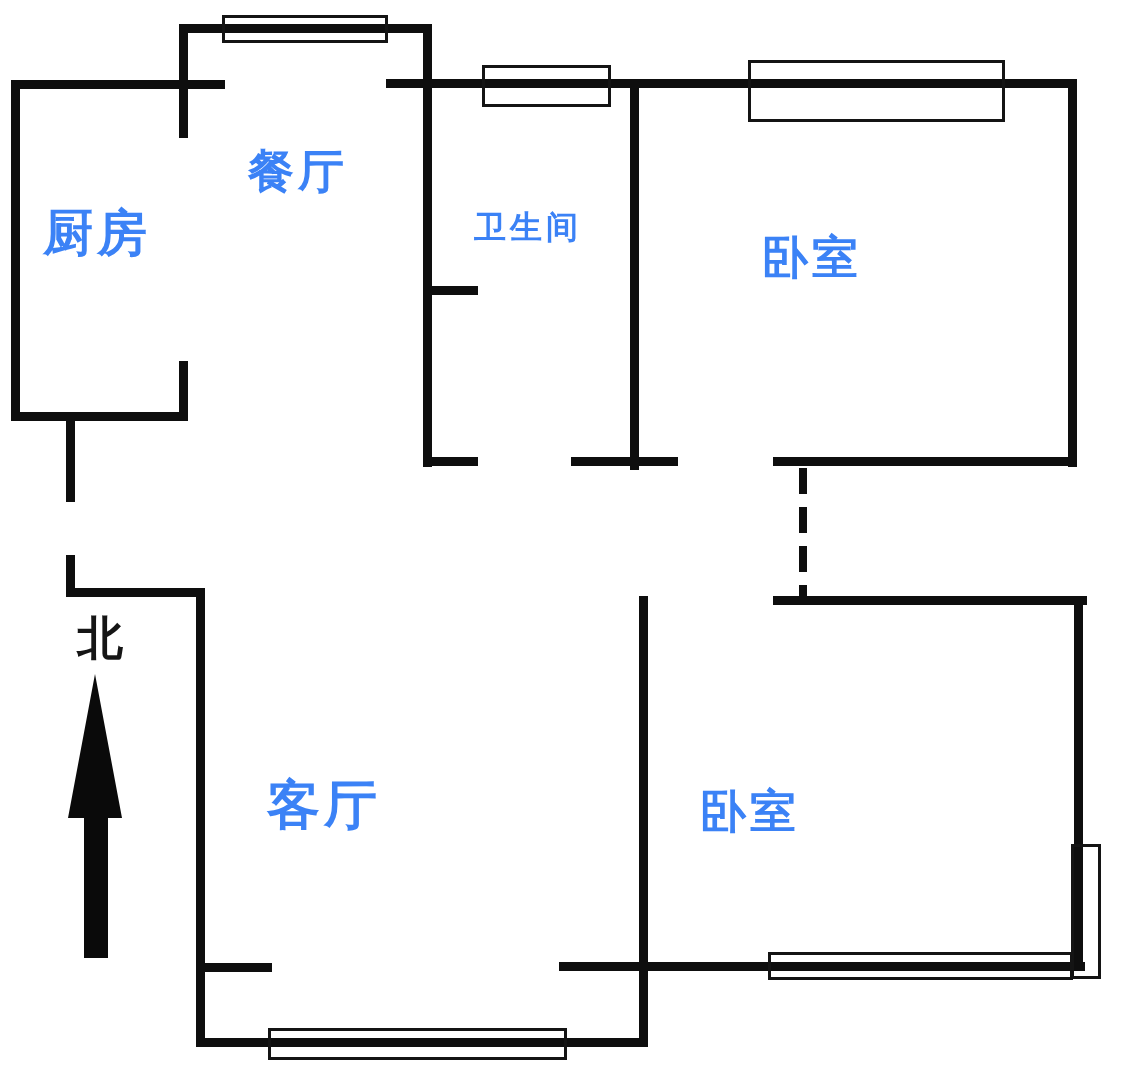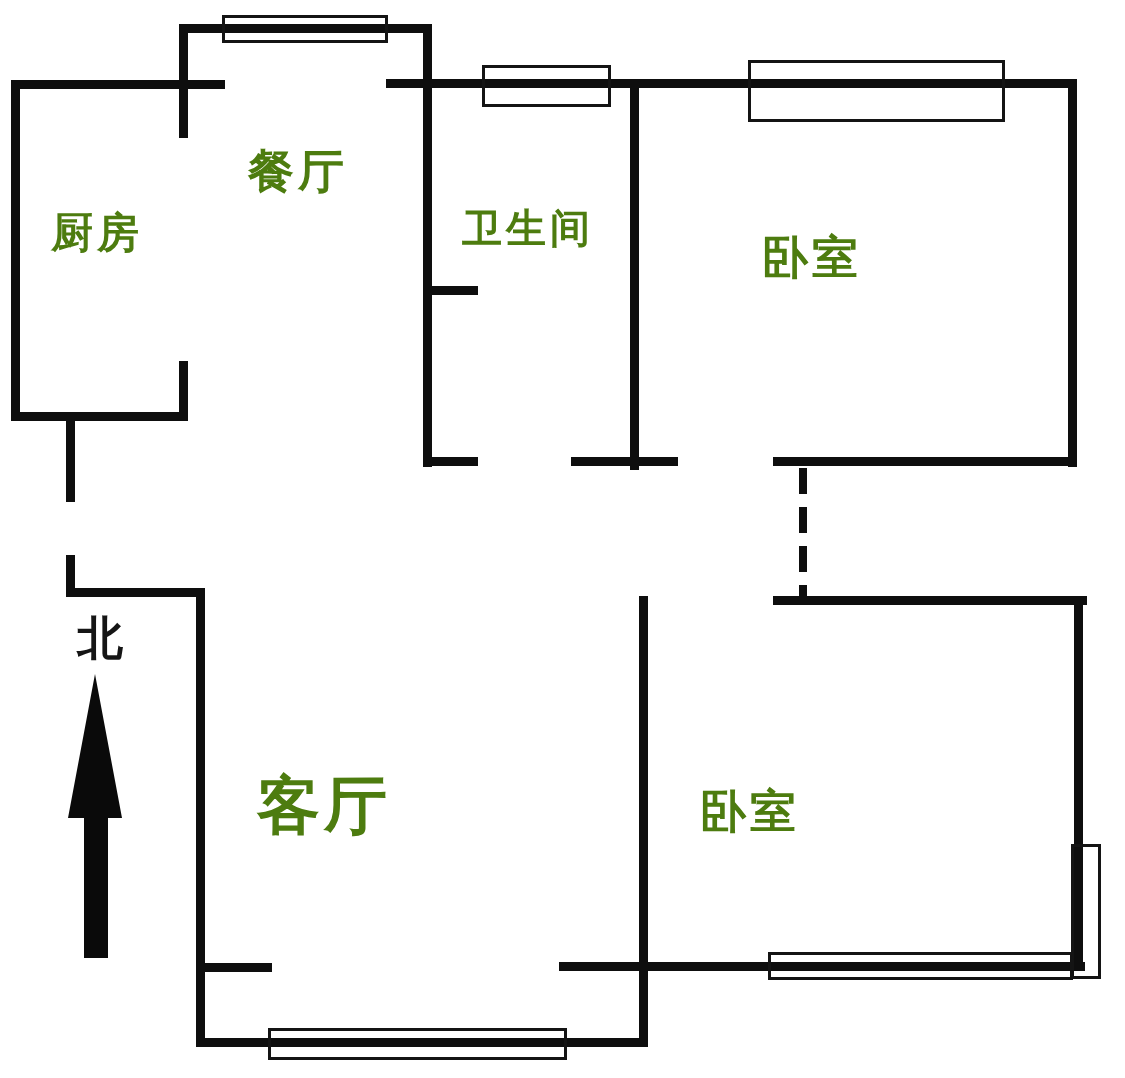--- a/index.html
+++ b/index.html
@@ -1,21 +1,21 @@
 <!DOCTYPE html>
 <html><head>
 <meta charset="utf-8">
 <style>
   html,body{margin:0;padding:0;background:#ffffff;}
   body{width:1125px;height:1078px;position:relative;overflow:hidden;
        font-family:"Liberation Sans","DejaVu Sans",sans-serif;}
   #plan{position:absolute;left:0;top:0;width:1125px;height:1078px;background:#ffffff;}
   .wall{position:absolute;background:#0e0e0e;}
   .window{position:absolute;border:3px solid #141414;background:transparent;box-sizing:border-box;}
-  .room-label{position:absolute;transform:translate(-50%,-50%);color:#4d7c0f;
+  .room-label{position:absolute;transform:translate(-50%,-50%);color:#3b82f6;
               font-weight:bold;white-space:nowrap;letter-spacing:4px;}
   .dashed-opening{position:absolute;width:8px;
                   background:repeating-linear-gradient(to bottom,#0e0e0e 0px,#0e0e0e 26px,transparent 26px,transparent 39px);}
   #north-label{position:absolute;transform:translate(-50%,-50%);color:#151515;font-weight:bold;}
   #north-arrow-head{position:absolute;background:#0a0a0a;
                     clip-path:polygon(50% 0,100% 100%,0 100%);}
   #north-arrow-shaft{position:absolute;background:#0a0a0a;}
   #watermark{position:absolute;transform:translate(-50%,-50%);color:#000000;opacity:0.05;
              font-size:96px;font-weight:bold;letter-spacing:18px;white-space:nowrap;}
 </style>
@@ -50,19 +50,19 @@
     <div class="wall" style="left: 772.5px; top: 595.5px; width: 314px; height: 9px; background: rgb(14, 14, 14);"></div>
     <div class="wall" style="left: 1073.5px; top: 595.5px; width: 9px; height: 375px; background: rgb(14, 14, 14);"></div>
     <div class="wall" style="left: 558.5px; top: 961.5px; width: 526px; height: 9px; background: rgb(14, 14, 14);"></div>
     <div class="window" style="left: 222px; top: 15px; width: 166px; height: 28px; border-color: rgb(20, 20, 20);"></div>
     <div class="window" style="left: 482px; top: 65px; width: 129px; height: 42px; border-color: rgb(20, 20, 20);"></div>
     <div class="window" style="left: 748px; top: 60px; width: 257px; height: 62px; border-color: rgb(20, 20, 20);"></div>
     <div class="window" style="left: 268px; top: 1028px; width: 299px; height: 32px; border-color: rgb(20, 20, 20);"></div>
     <div class="window" style="left: 768px; top: 952px; width: 305px; height: 28px; border-color: rgb(20, 20, 20);"></div>
     <div class="window" style="left: 1071px; top: 844px; width: 30px; height: 135px; border-color: rgb(20, 20, 20);"></div>
     <div class="dashed-opening" style="left: 799px; top: 468px; height: 130px;"></div>
-    <div class="room-label" style="left: 97px; top: 233px; font-size: 42px;">厨房</div>
+    <div class="room-label" style="left: 97px; top: 233px; font-size: 50px;">厨房</div>
     <div class="room-label" style="left: 298px; top: 172px; font-size: 46px;">餐厅</div>
-    <div class="room-label" style="left: 528px; top: 228px; font-size: 40px;">卫生间</div>
+    <div class="room-label" style="left: 528px; top: 228px; font-size: 32px;">卫生间</div>
     <div class="room-label" style="left: 812px; top: 258px; font-size: 46px;">卧室</div>
-    <div class="room-label" style="left: 324px; top: 806px; font-size: 63px;">客厅</div>
+    <div class="room-label" style="left: 324px; top: 806px; font-size: 53px;">客厅</div>
     <div class="room-label" style="left: 750px; top: 812px; font-size: 46px;">卧室</div>
   </div>
 
 </body></html>

